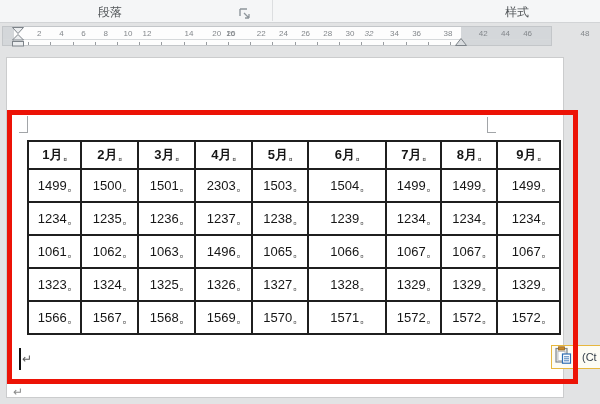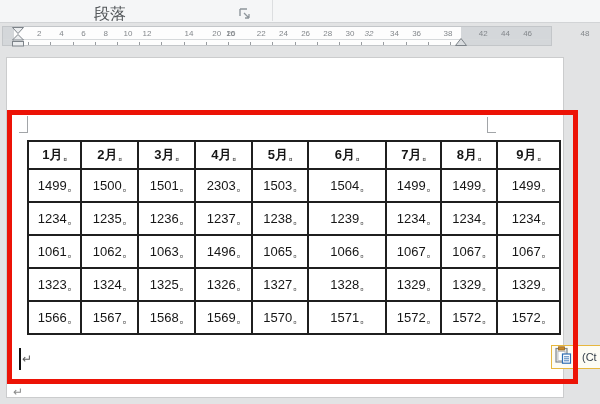--- a/index.html
+++ b/index.html
@@ -3,21 +3,21 @@
 <meta charset="utf-8">
 <style>
   html,body{margin:0;padding:0}
   body{width:600px;height:404px;overflow:hidden;position:relative;
        font-family:"Liberation Sans",sans-serif;background:#e2e3e4}
   #app{position:absolute;left:0;top:0;width:600px;height:404px;overflow:hidden}
 
   
   .ribbon{position:absolute;left:0;top:0;width:600px;height:22px;
           background:#f5f6f7;border-bottom:1px solid #d2d4d6}
-  .group-label{position:absolute;top:4px;font-size:16px;color:#53575a;text-align:center}
+  .group-label{position:absolute;top:4px;font-size:12px;color:#53575a;text-align:center}
   #lbl-paragraph{left:10px;width:200px}
   #lbl-styles{left:434px;width:166px}
   .ribbon-sep{position:absolute;top:0;width:1px;height:21px;background:#dcdee0}
   .launcher{position:absolute;left:239px;top:6px;width:12px;height:12px;cursor:pointer}
 
   
   .ruler{position:absolute;left:2px;top:26px;width:550px;height:20px;
          background:#d4d7da;border:1px solid #c3c6c9;box-sizing:border-box}
   .ruler-white{position:absolute;left:11px;top:0;width:447px;height:18px;background:#fdfdfd}
   .ruler-mid{position:absolute;left:0;top:12px;width:548px;height:1px;background:#d6d9db}
@@ -64,20 +64,21 @@
 
   <div class="ribbon">
     <div class="group-label" id="lbl-paragraph">段落</div>
     <span class="launcher">
       <svg width="12" height="12" viewBox="0 0 12 12">
         <path d="M1 1 h7 M1 1 v7" stroke="#8f969c" stroke-width="1.4" fill="none"></path>
         <path d="M5 5 l5 5 M10 10 v-4 M10 10 h-4" stroke="#8f969c" stroke-width="1.3" fill="none"></path>
       </svg>
     </span>
     <div class="ribbon-sep" style="left:272px"></div>
+    <div class="group-label" id="lbl-styles">样式</div>
   </div>
 
   <div class="ruler">
     <div class="ruler-white"></div>
     <div class="ruler-mid"></div>
     <div id="ruler-numbers">
         <span class="ruler-num" style="left: 36.2px;">2</span>
         <span class="ruler-num" style="left: 58.4px;">4</span>
         <span class="ruler-num" style="left: 80.6px;">6</span>
         <span class="ruler-num" style="left: 102.8px;">8</span>

